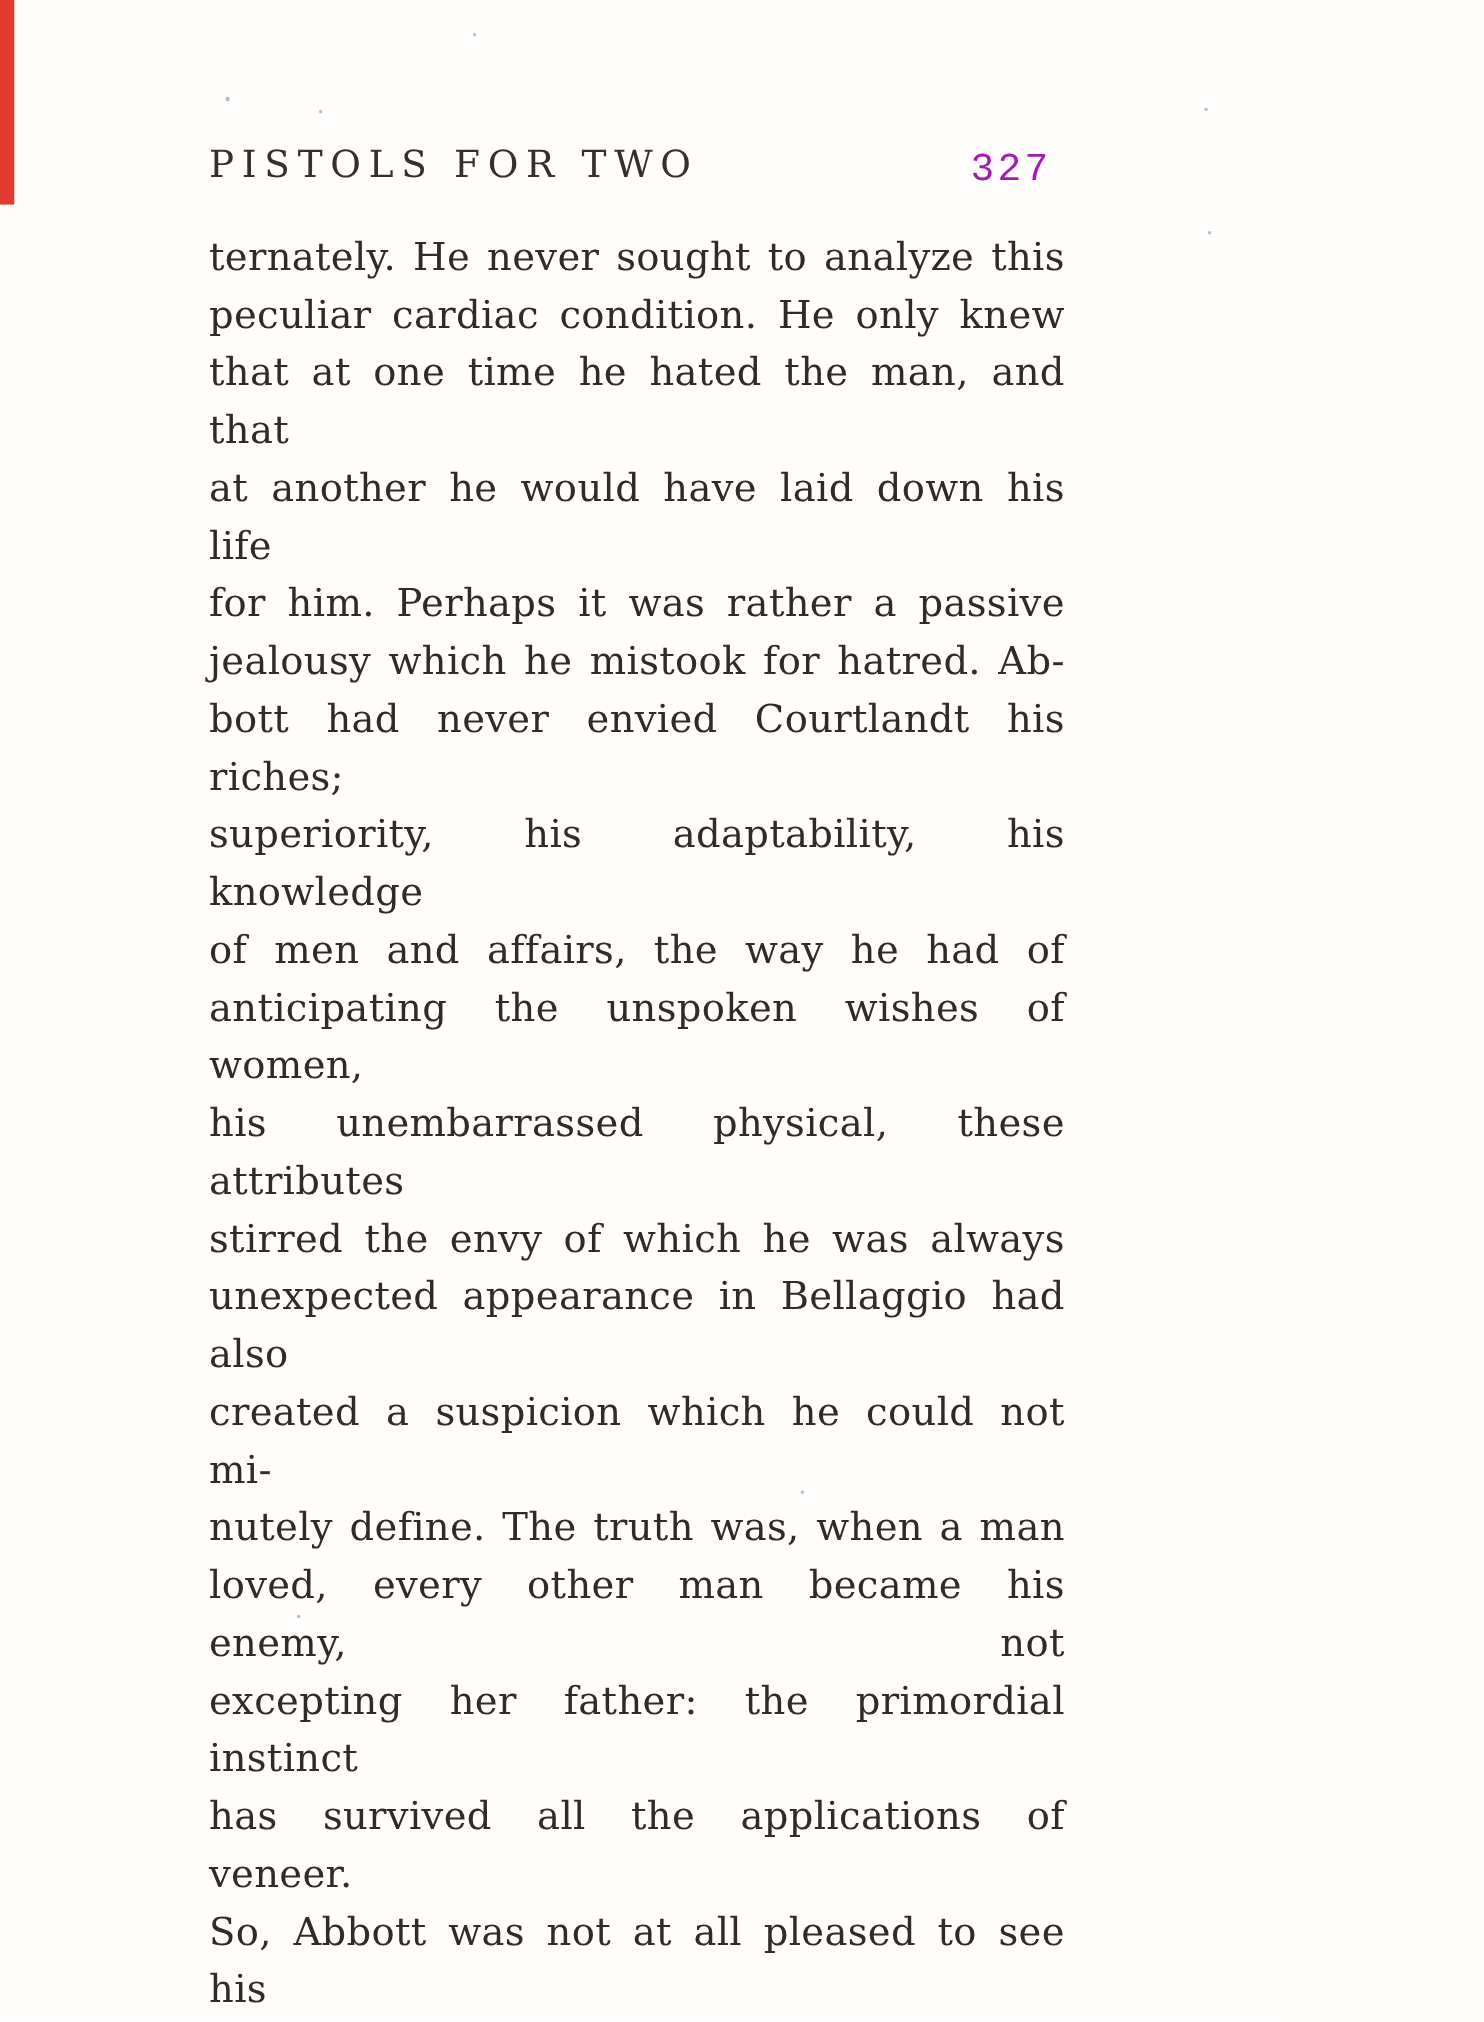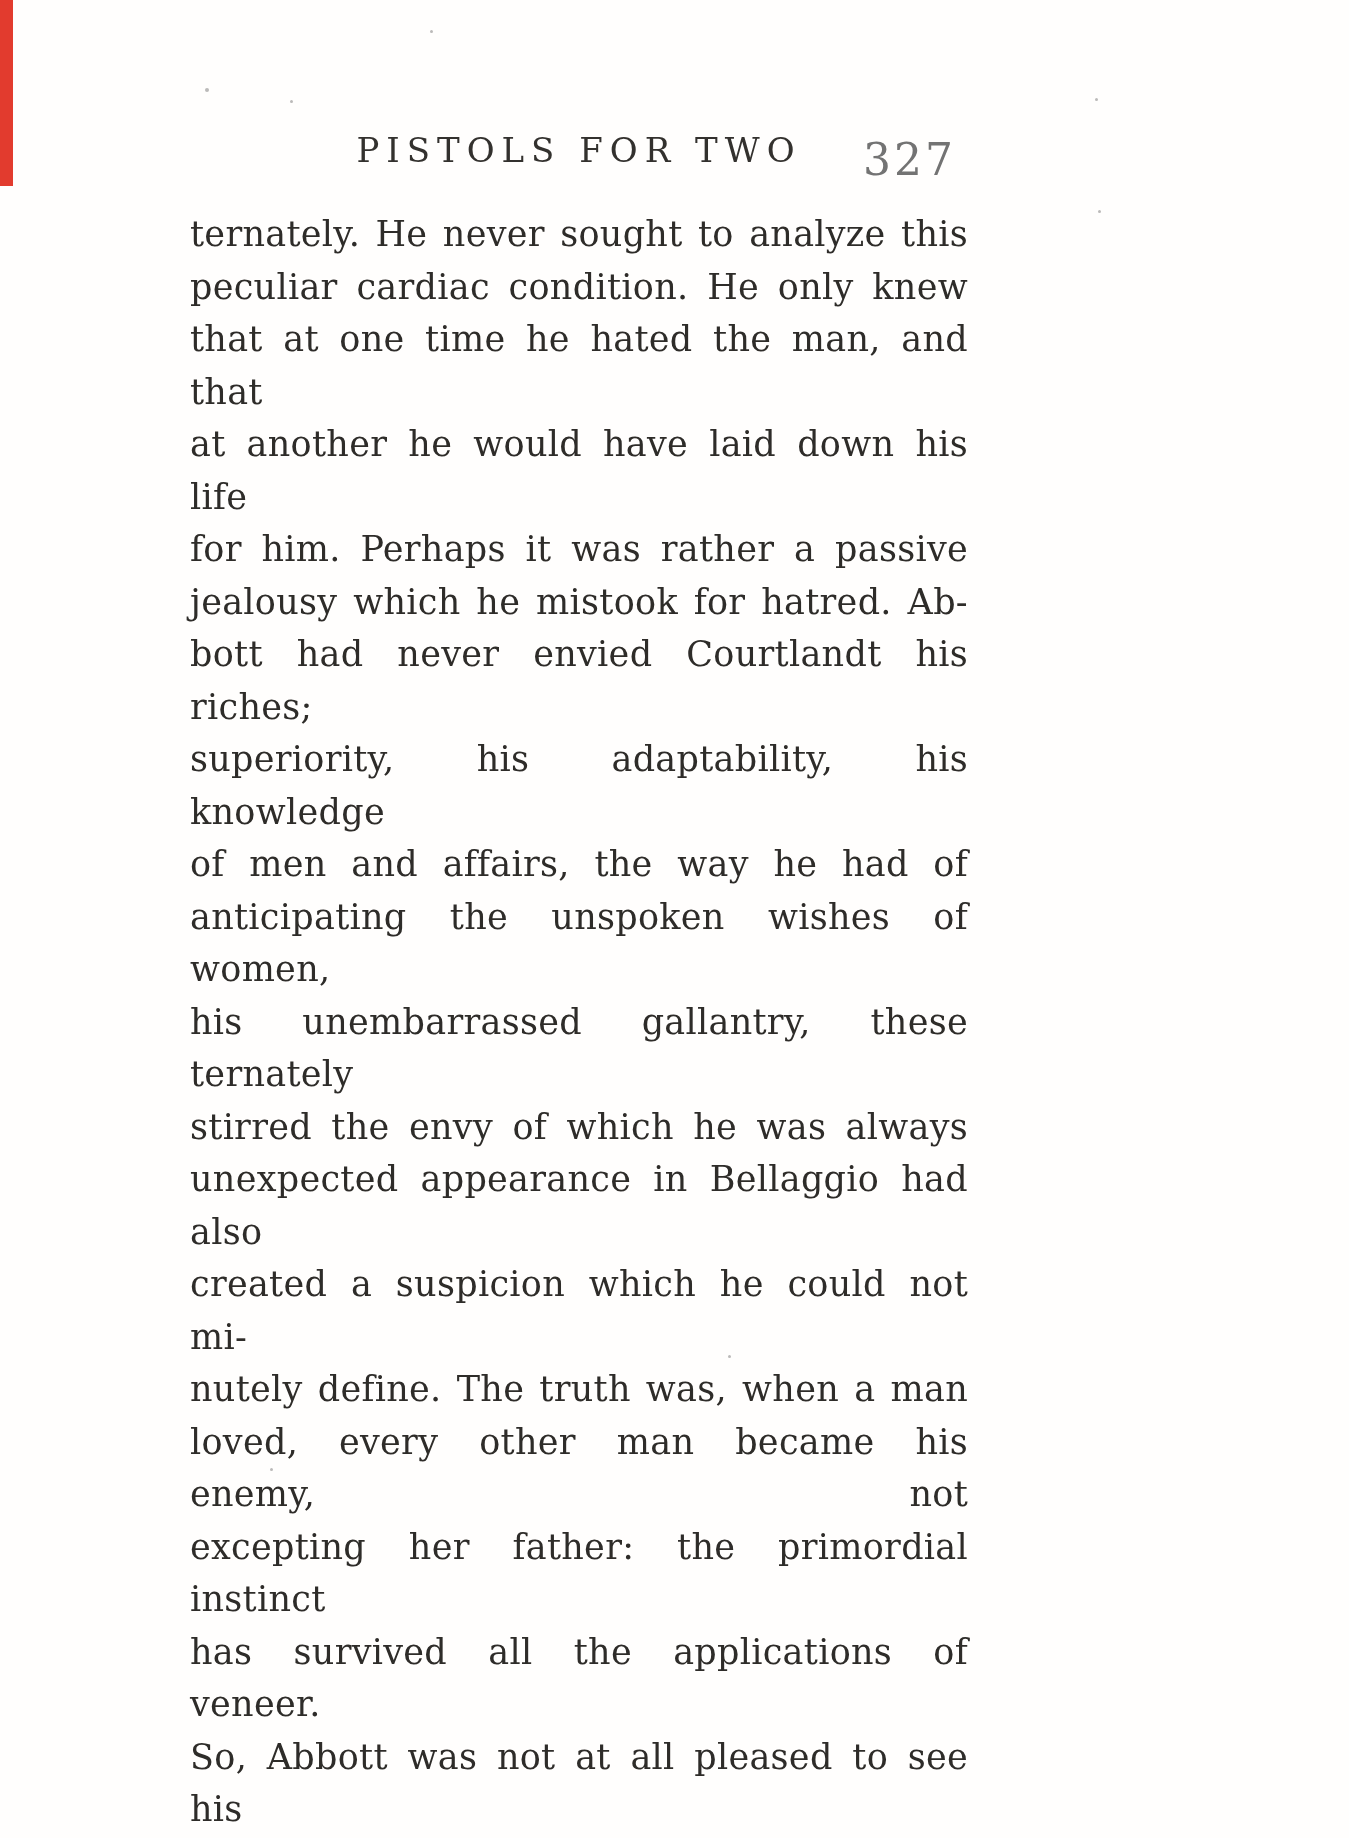--- a/index.html
+++ b/index.html
@@ -26,32 +26,33 @@
   }
   .header {
     position: absolute;
     left: 190px;
     top: 130px;
     width: 778px;
     height: 60px;
   }
   .title {
     display: block;
-    text-align: center;
+    text-align: left;
     font-size: 34px;
     letter-spacing: 7px;
     color: #33312e;
   }
   .pagenum {
     position: absolute;
     right: 12px;
     top: 4px;
-    font-size: 44px;
+    font-size: 36px;
     letter-spacing: 3px;
-    color: #737373;
+    color: #a21caf;
+    font-family: Liberation Mono, monospace;
   }
   .body-text {
     position: absolute;
     left: 190px;
     top: 208px;
     width: 778px;
     font-size: 35px;
     line-height: 52.5px;
     letter-spacing: 0.3px;
   }
@@ -104,21 +105,21 @@
       <div class="line">ternately.  He  never  sought  to  analyze  this</div>
       <div class="line">peculiar  cardiac  condition.  He  only  knew</div>
       <div class="line">that at one time he hated the man, and that</div>
       <div class="line">at another he would have laid down his life</div>
       <div class="line">for  him.  Perhaps  it  was  rather  a  passive</div>
       <div class="line">jealousy  which  he  mistook  for  hatred.  Ab-</div>
       <div class="line">bott had never envied Courtlandt his riches;</div>
       <div class="line">superiority,  his  adaptability,  his  knowledge</div>
       <div class="line">of  men  and  affairs,  the  way  he  had  of</div>
       <div class="line">anticipating  the  unspoken  wishes  of  women,</div>
-      <div class="line">his unembarrassed gallantry, these ternately</div>
+      <div class="line">his unembarrassed physical, these attributes</div>
       <div class="line">stirred  the  envy  of  which  he  was  always</div>
       <div class="line">unexpected appearance in Bellaggio had also</div>
       <div class="line">created  a  suspicion  which  he  could  not  mi-</div>
       <div class="line">nutely define.  The truth was, when a man</div>
       <div class="line">loved, every other man became his enemy, not</div>
       <div class="line">excepting her father: the primordial instinct</div>
       <div class="line">has survived all the applications of veneer.</div>
       <div class="line">So, Abbott was not at all pleased to see his</div>
       <div class="line last">friend that morning.</div>
     </div>

